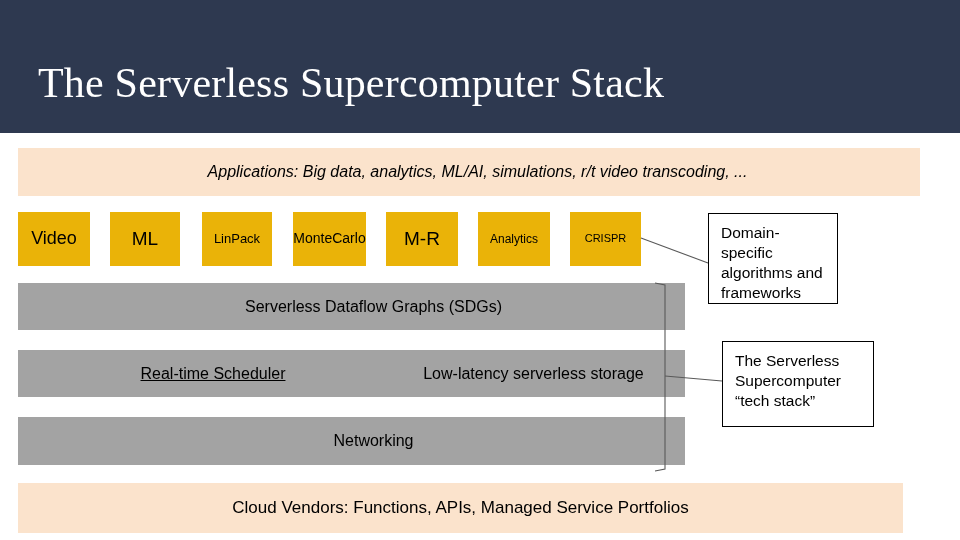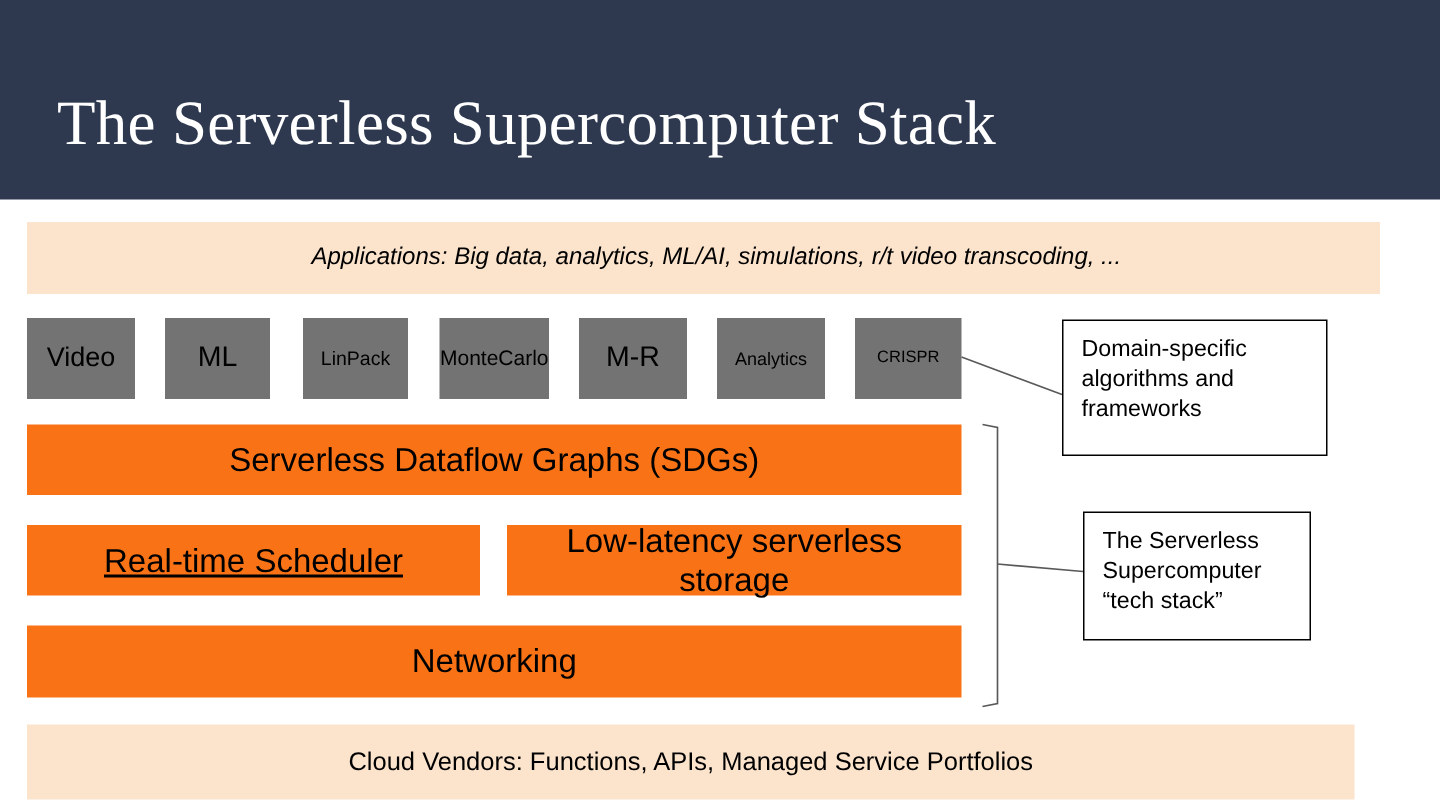--- a/index.html
+++ b/index.html
@@ -75,60 +75,61 @@
     position: absolute;
     left: 0;
     top: 212px;
     width: 700px;
     height: 54px;
   }
   .algo-box {
     position: absolute;
     top: 0;
     height: 54px;
-    background: #737373;
+    background: #eab308;
     display: flex;
     align-items: center;
     justify-content: center;
     text-align: center;
     color: #000000;
     line-height: 1.08;
     word-break: break-all;
     box-sizing: border-box;
     padding: 0 0;
   }
 
   
   .stack-box {
     position: absolute;
-    background: #f97316;
+    background: #a3a3a3;
     display: flex;
     align-items: center;
     justify-content: center;
     text-align: center;
     color: #000000;
-    font-size: 22px;
+    font-size: 16px;
+    padding-left: 44px;
   }
   .box-sdg    { left: 18px;  top: 283px; width: 623px; height: 47px; }
   .box-sched  { left: 18px;  top: 350px; width: 302px; height: 47px; text-decoration: underline; }
   .box-store  { left: 338px; top: 350px; width: 303px; height: 47px; }
   .box-net    { left: 18px;  top: 417px; width: 623px; height: 48px; }
 
   
   .callout {
     position: absolute;
     background: #ffffff;
     border: 1px solid #000000;
     box-sizing: border-box;
     color: #000000;
     font-size: 15.5px;
     line-height: 20px;
     padding: 9px 12px;
   }
-  .callout-domain { left: 708px; top: 213px; width: 177px; height: 91px; }
+  .callout-domain { left: 708px; top: 213px; width: 130px; height: 91px; }
   .callout-stack  { left: 722px; top: 341px; width: 152px; height: 86px; }
 
   
   .connectors {
     position: absolute;
     left: 0;
     top: 0;
     width: 960px;
     height: 540px;
     pointer-events: none;

